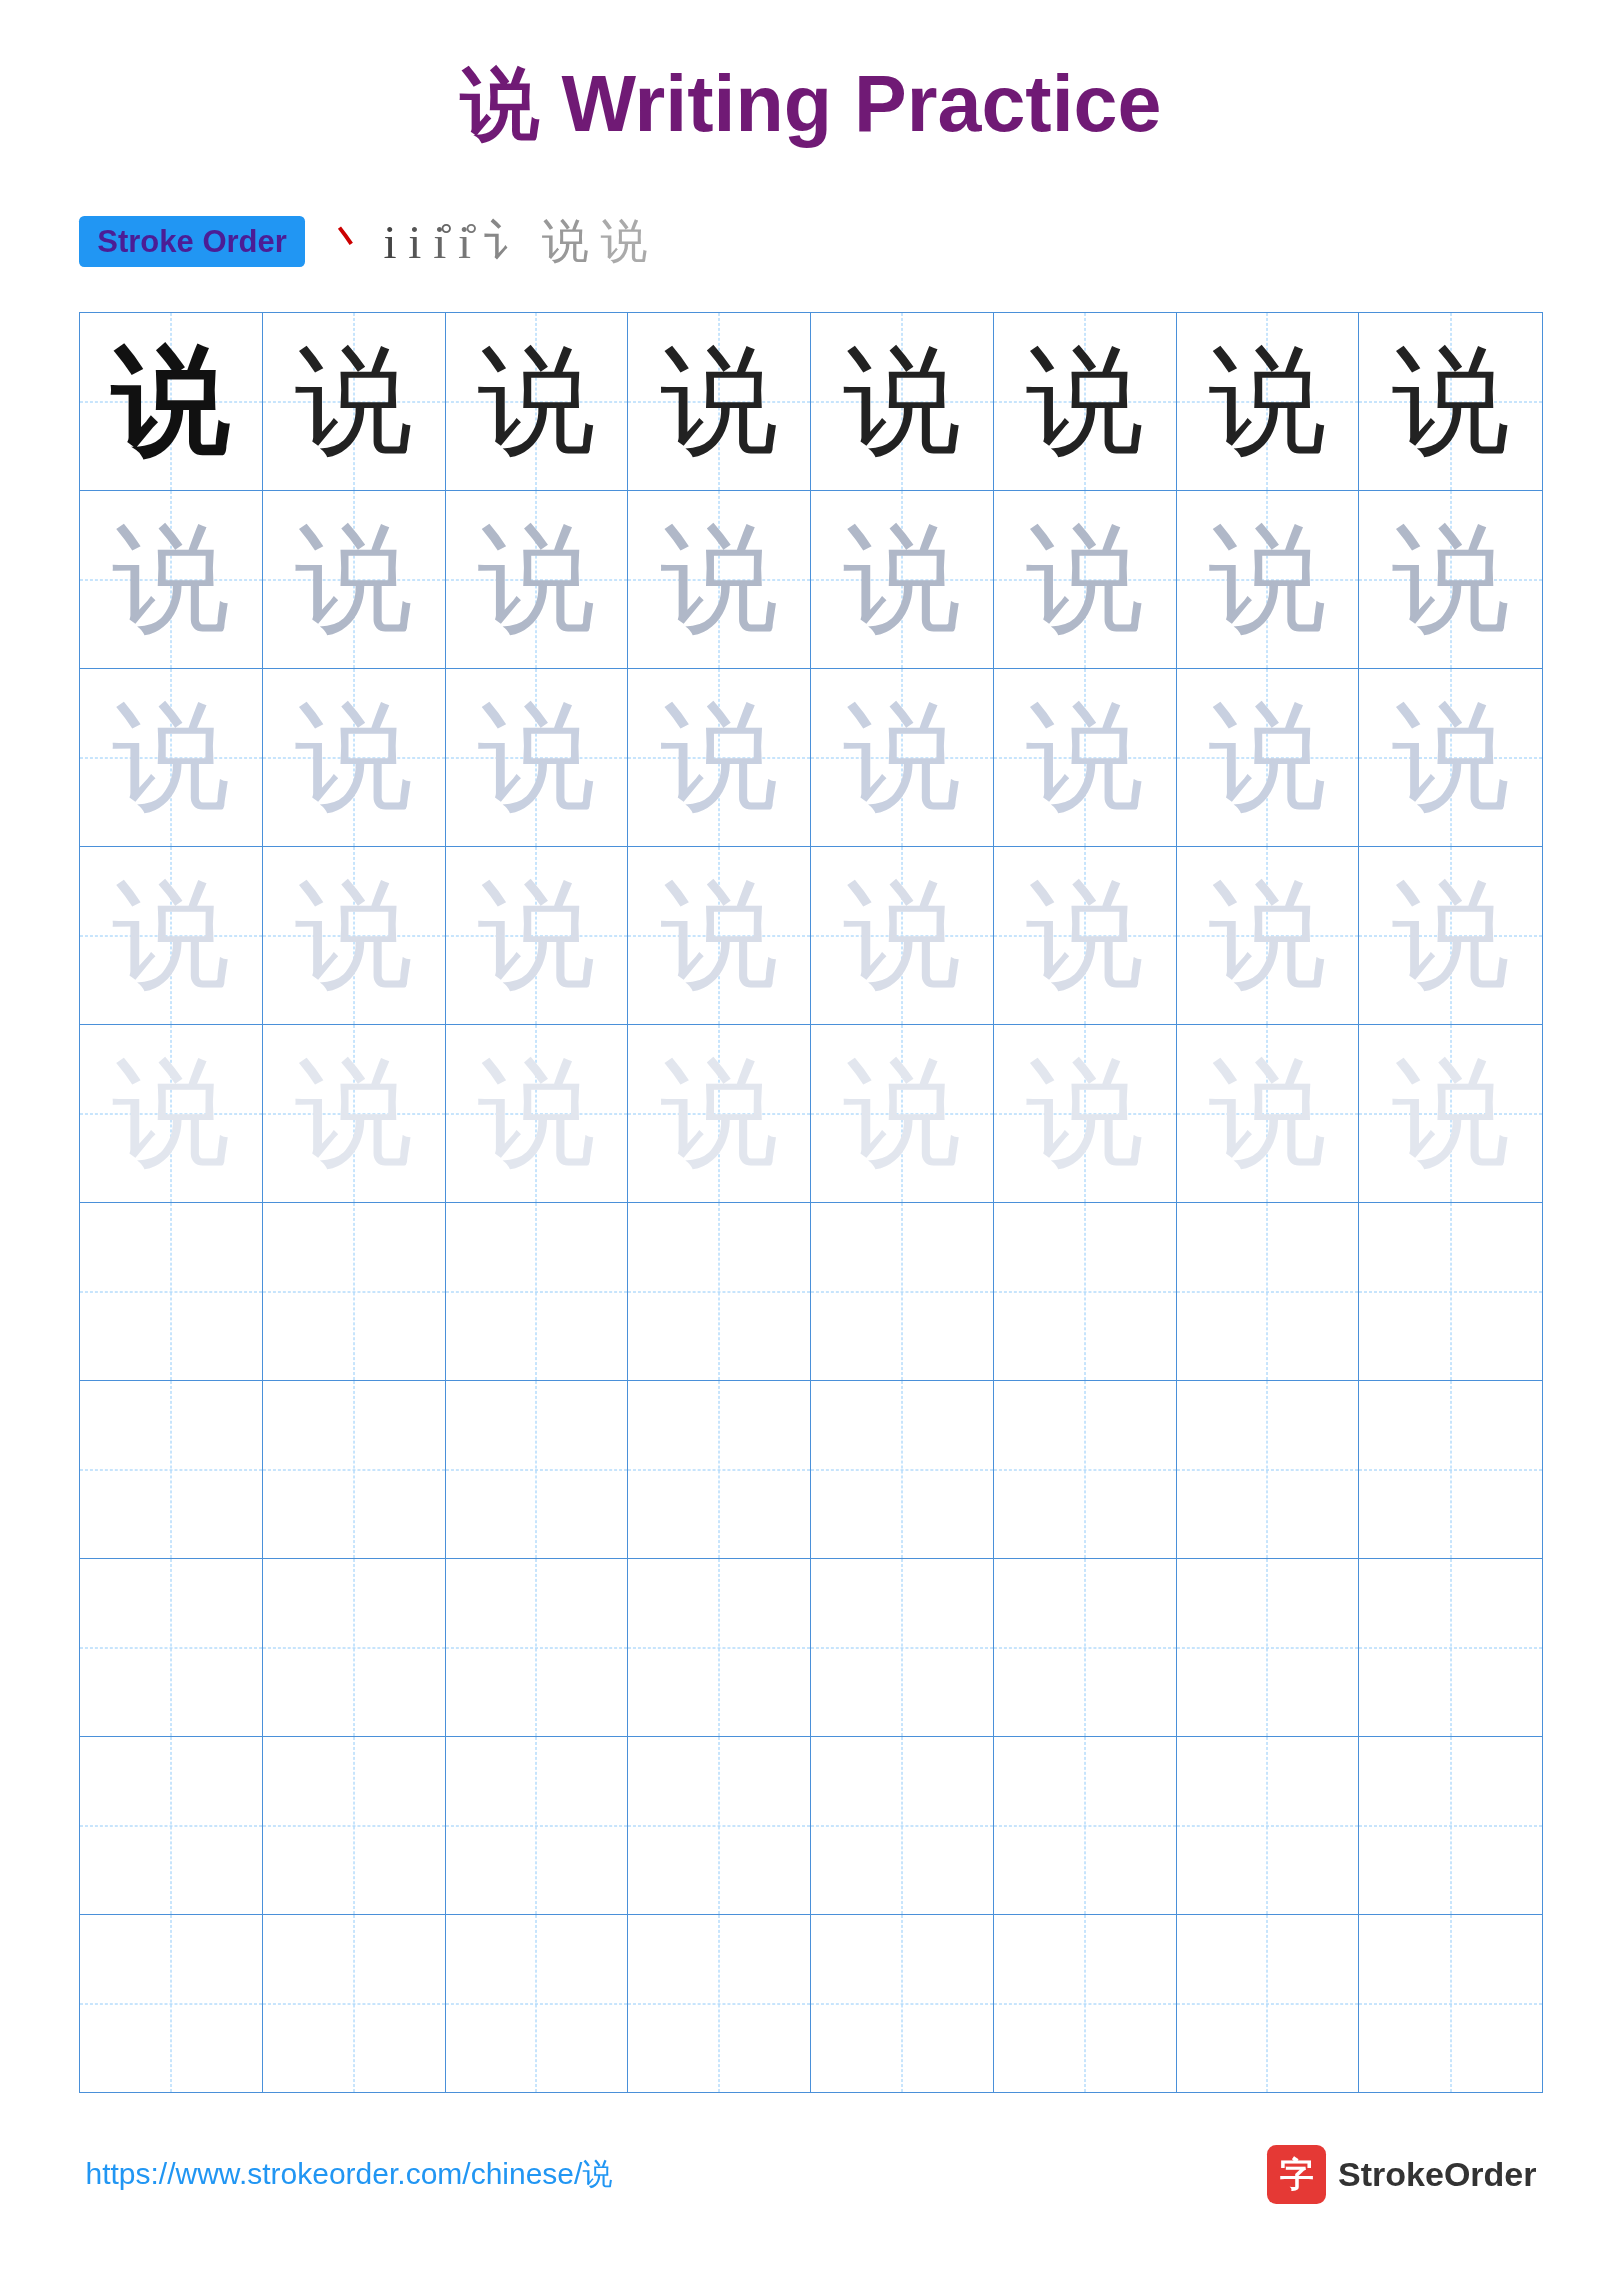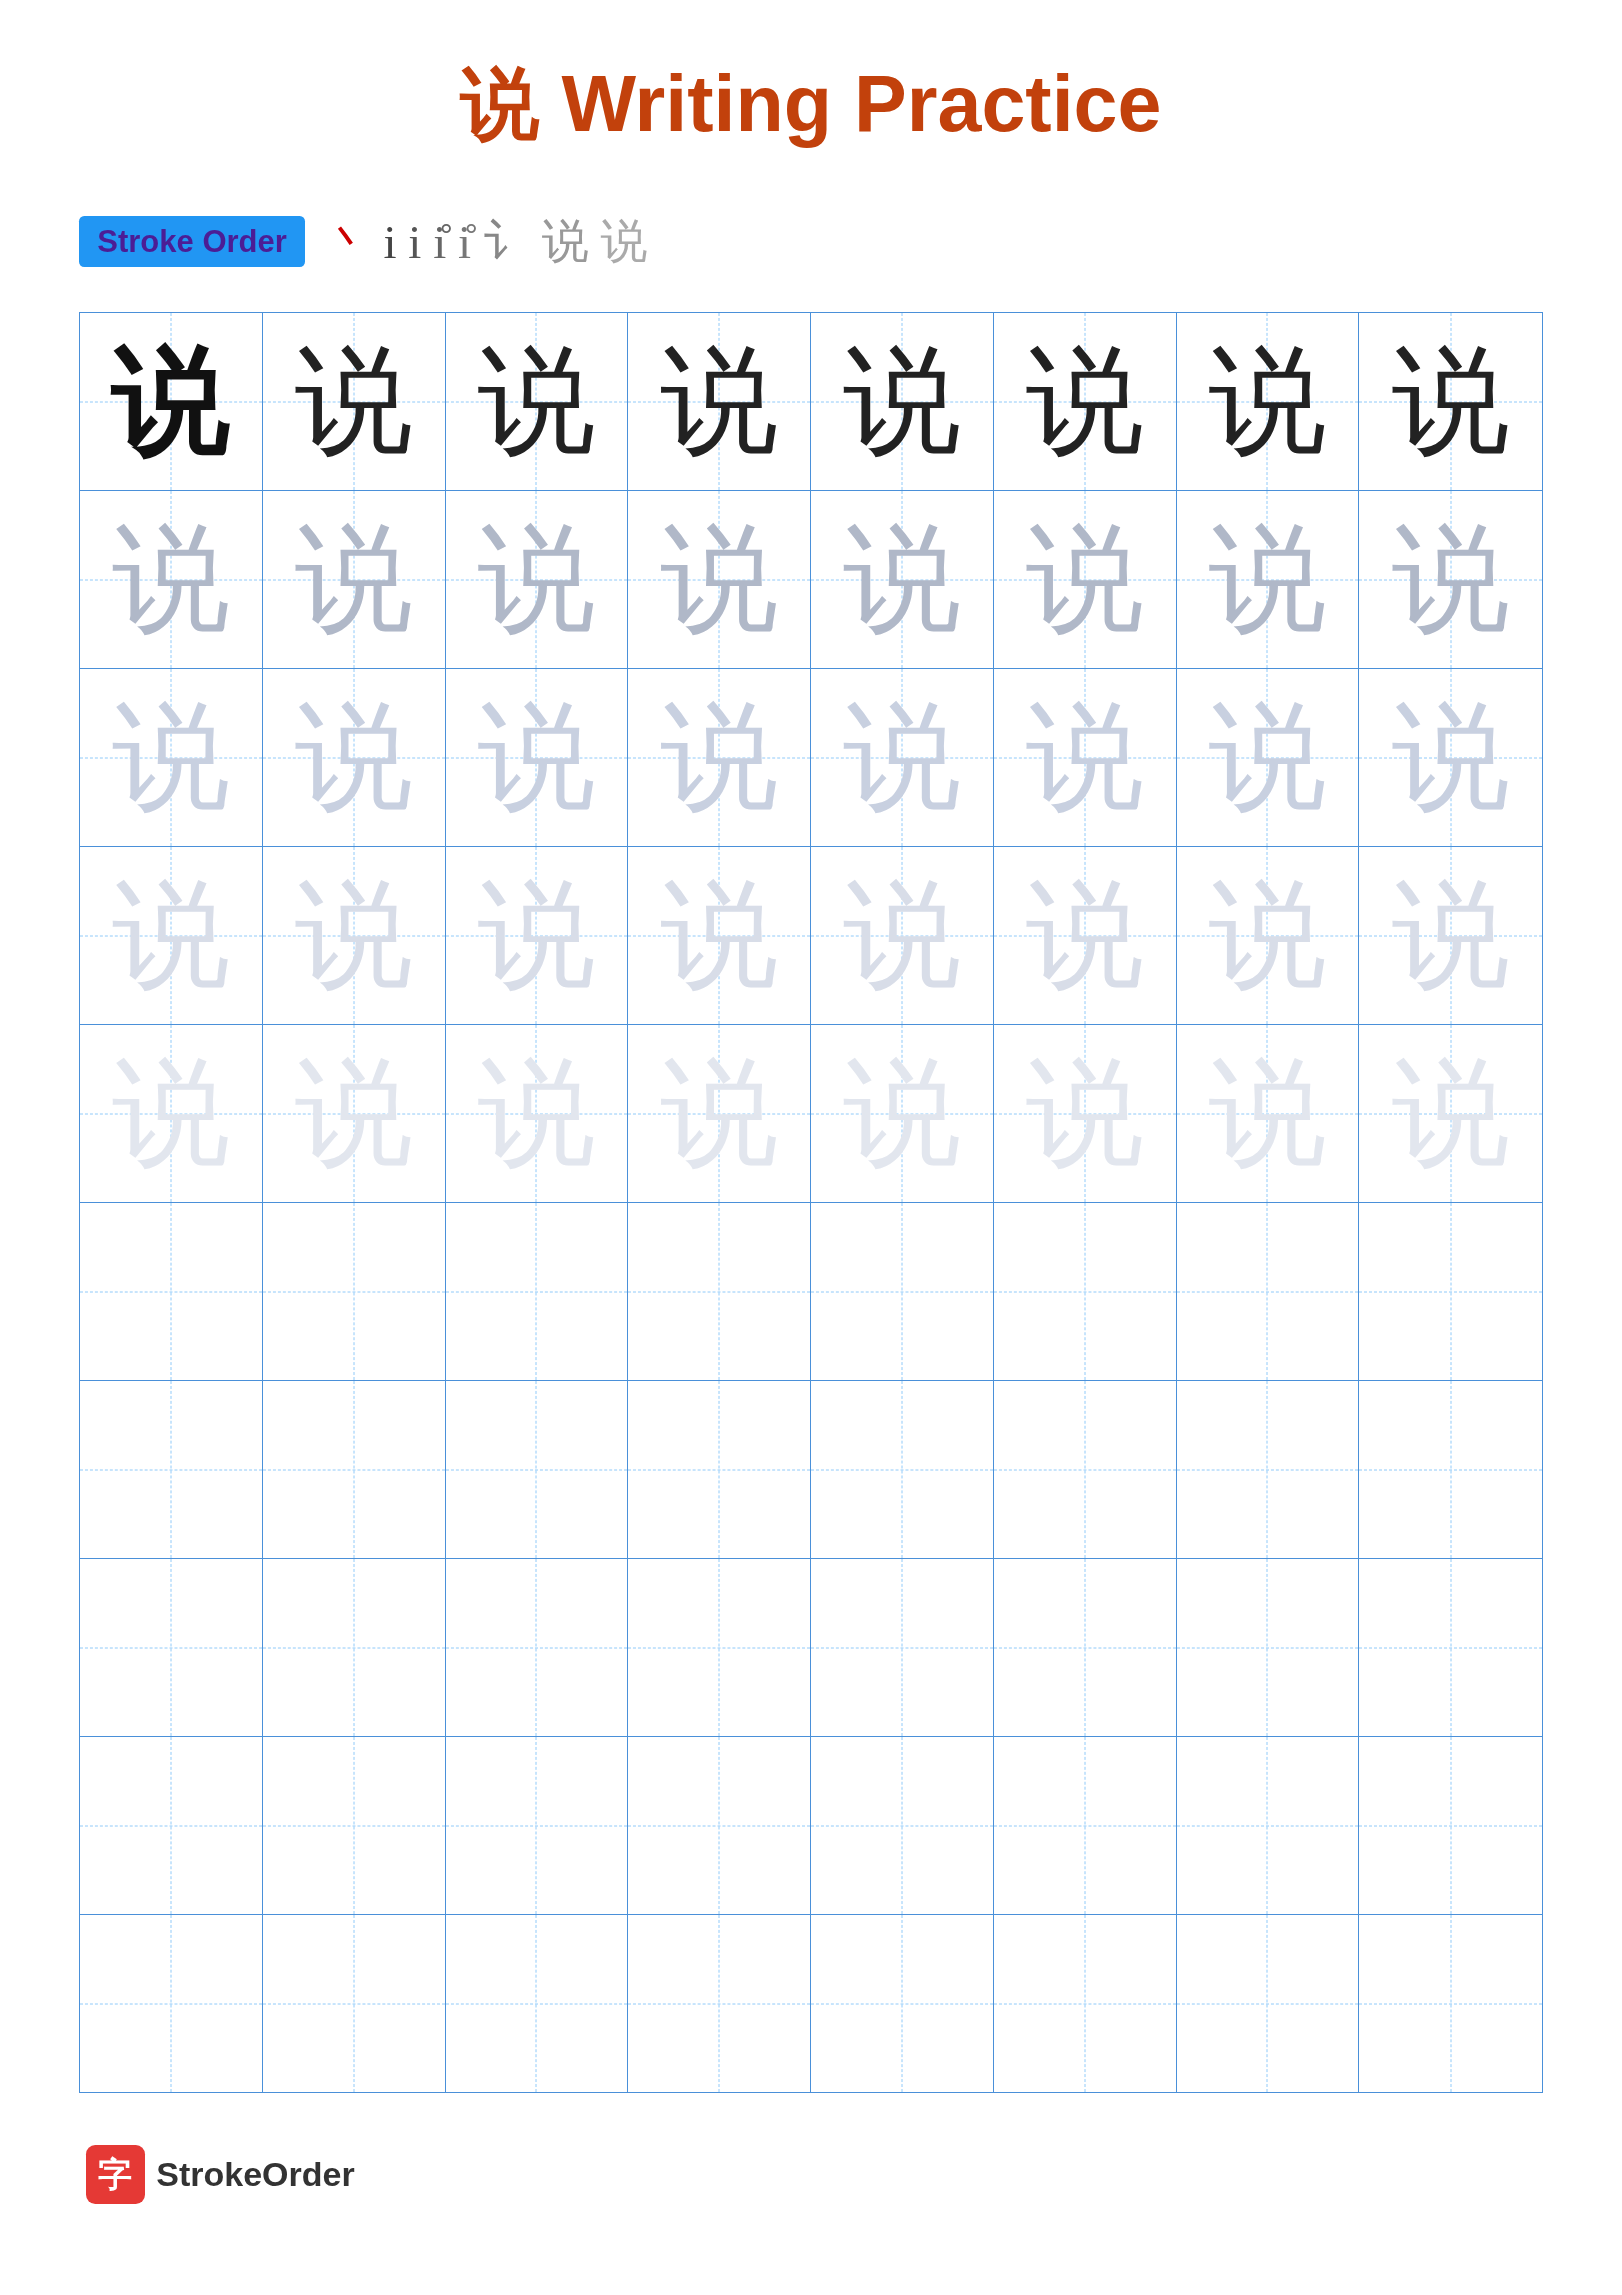--- a/index.html
+++ b/index.html
@@ -10,21 +10,21 @@
       width: 1622px;
       min-height: 2295px;
       position: relative;
       padding: 52px 79px;
     }
 
     .page-title {
       text-align: center;
       font-size: 79px;
       font-weight: bold;
-      color: #c2410c;
+      color: #701a75;
       margin-bottom: 52px;
       font-family: sans-serif;
     }
 
     .stroke-order-row {
       display: flex;
       align-items: center;
       margin-bottom: 39px;
       gap: 19.6px;
     }
@@ -385,18 +385,19 @@
     <div class="grid-cell"></div>
     <div class="grid-cell"></div>
     <div class="grid-cell"></div>
     <div class="grid-cell"></div>
     <div class="grid-cell"></div>
   </div>
 
 </div>
 
 <div class="footer">
+  <div class="footer-url">https://www.strokeorder.com/chinese/说</div>
   <div class="footer-brand">
     <div class="footer-brand-icon">字</div>
     <span>StrokeOrder</span>
   </div>
 </div>
 
 
 </body></html>

